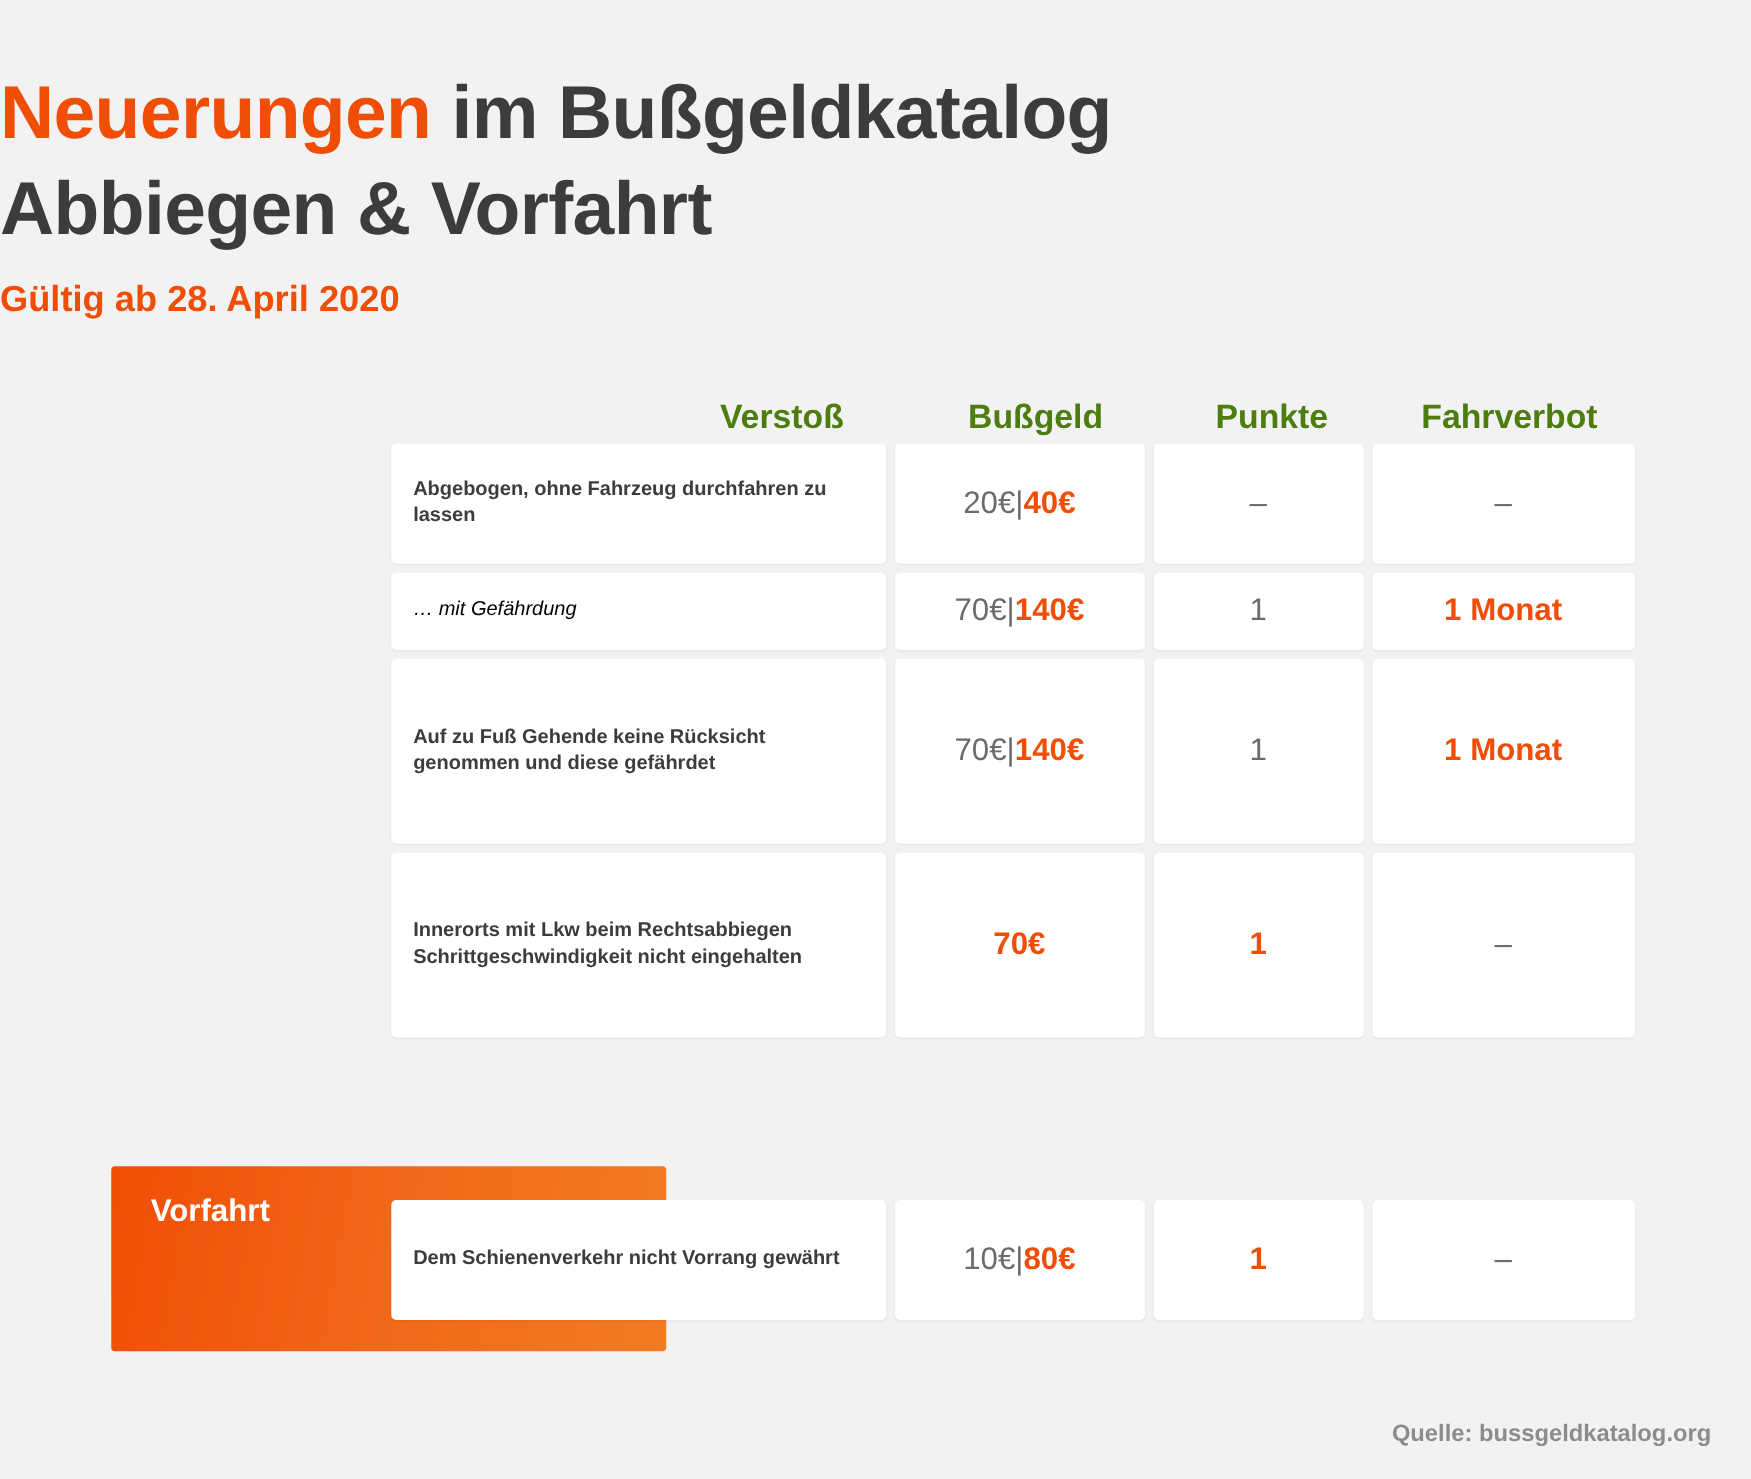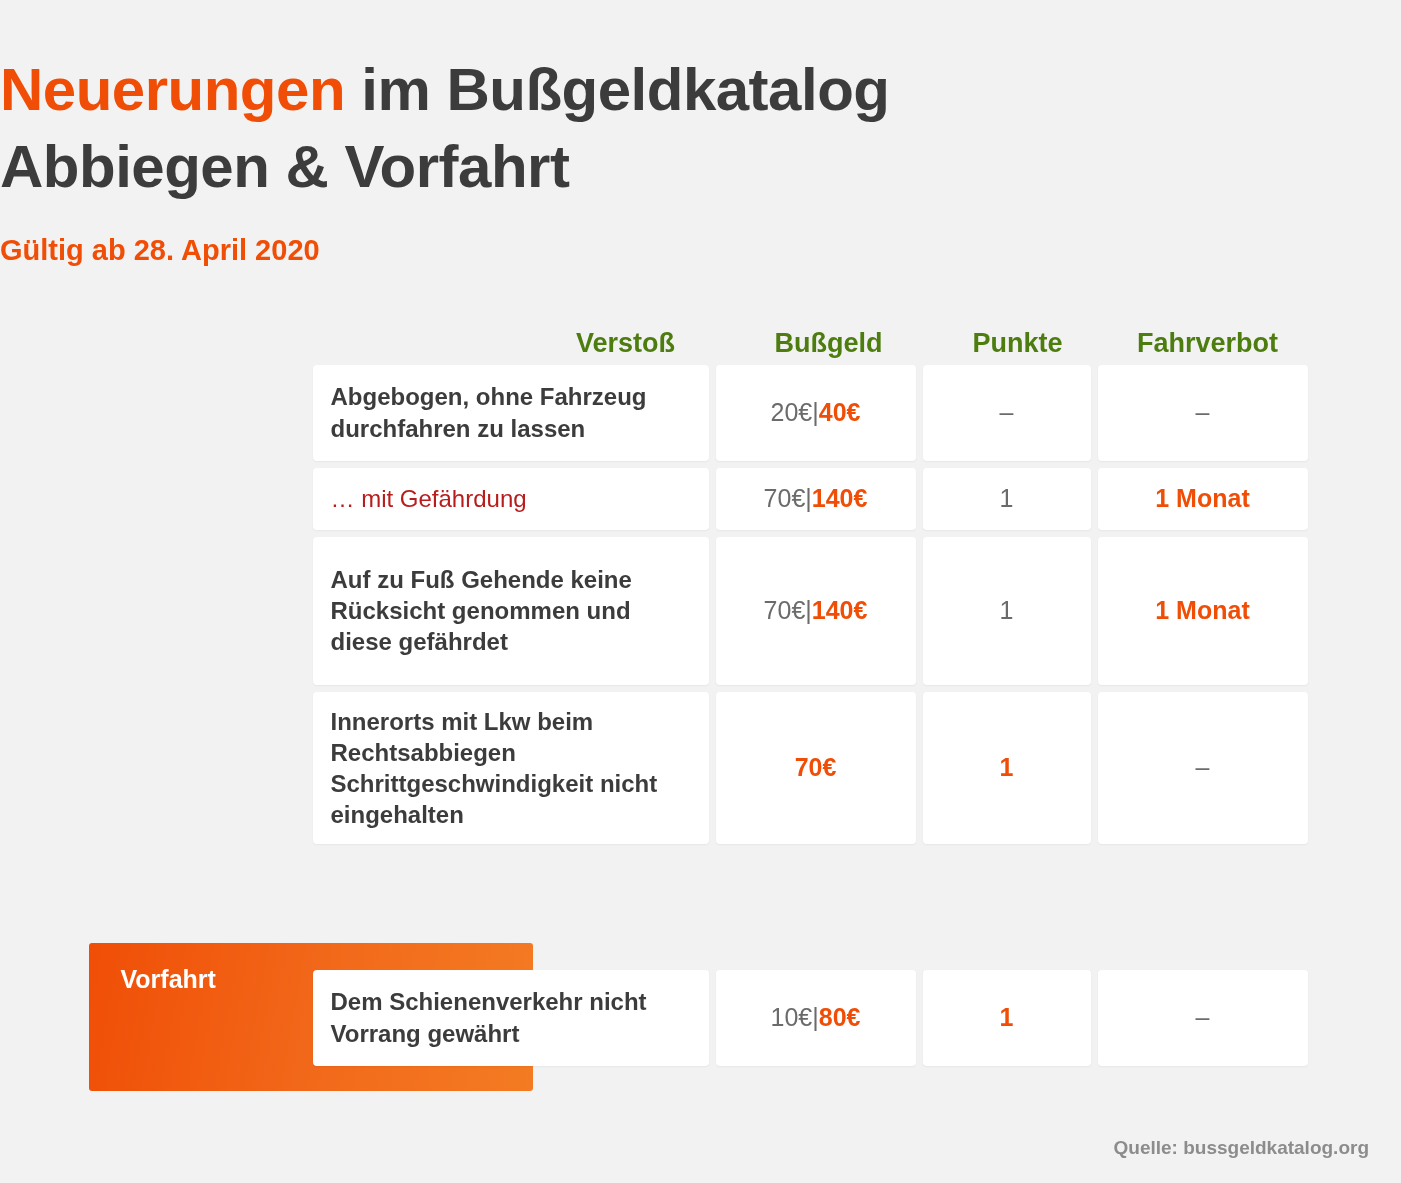--- a/index.html
+++ b/index.html
@@ -26,21 +26,21 @@
     font-weight: bold;
     line-height: 1.28;
     letter-spacing: -0.5px;
     color: #3c3c3c;
     margin: 0;
   }
   .title .accent {
     color: #f04e07;
   }
   .subtitle {
-    margin: 28px 0 0 0;
+    margin: 18px 0 0 0;
     font-size: 29px;
     font-weight: bold;
     color: #f04e07;
   }
 
   
   .table-wrap {
     position: relative;
     margin: 50px auto 0 auto;
     width: 1224px;
@@ -102,28 +102,29 @@
     box-sizing: border-box;
     box-shadow: 0 1px 2px rgba(0,0,0,0.05);
     display: flex;
     align-items: center;
   }
 
   .cell.verstoss {
     width: 396px;
     margin-right: 7px;
     padding: 14px 18px 14px 18px;
-    font-size: 24px;
+    font-size: 16px;
     font-weight: bold;
     line-height: 1.3;
     color: #3c3c3c;
   }
   .cell.verstoss.light {
     font-weight: normal;
-    color: #b91c1c;
+    color: #000000;
+    font-style: italic;
   }
 
   .cell.bussgeld {
     width: 200px;
     margin-right: 7px;
     justify-content: center;
     font-size: 25px;
     color: #6b6b6b;
     text-align: center;
   }

